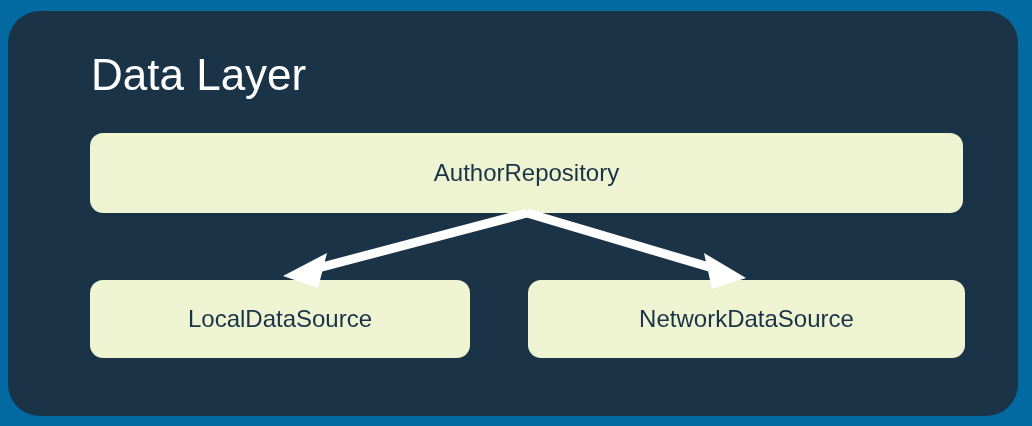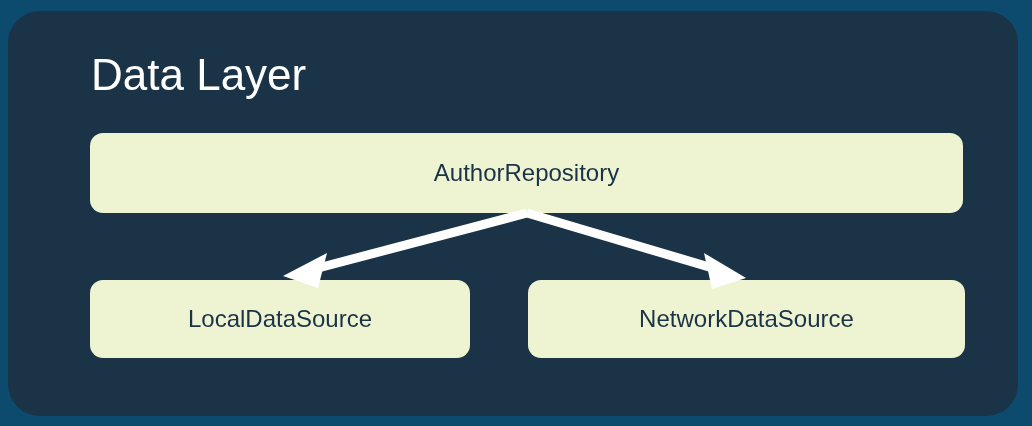--- a/index.html
+++ b/index.html
@@ -13,21 +13,21 @@
     height: 426px;
     overflow: hidden;
     font-family: "Liberation Sans", sans-serif;
     -webkit-font-smoothing: antialiased;
   }
 
   #diagram-root {
     position: relative;
     width: 1032px;
     height: 426px;
-    background: #0c4a6e;
+    background: #0369a1;
   }
 
   
   .layer-container {
     position: absolute;
     left: 8px;
     top: 11px;
     width: 1010px;
     height: 405px;
     background: #1A3347;

